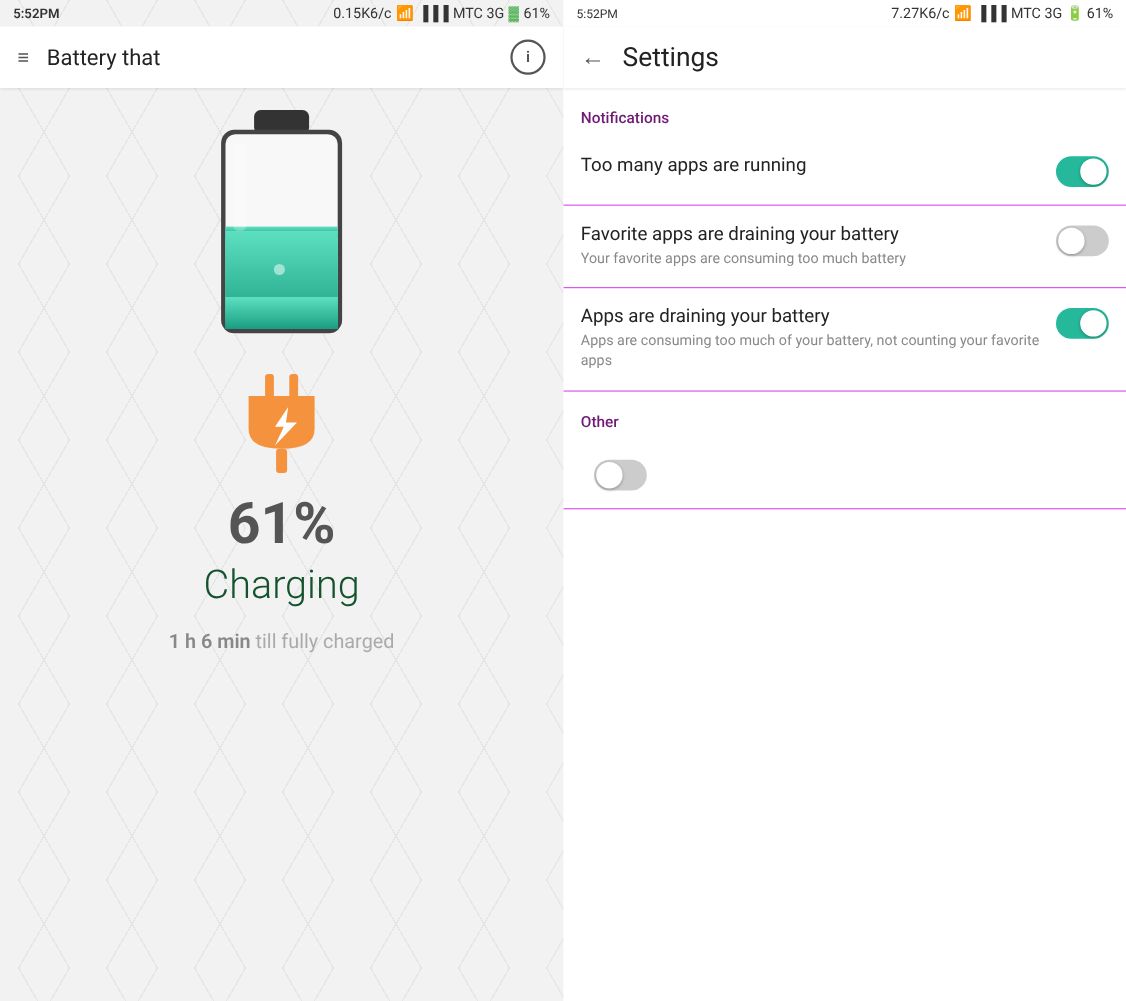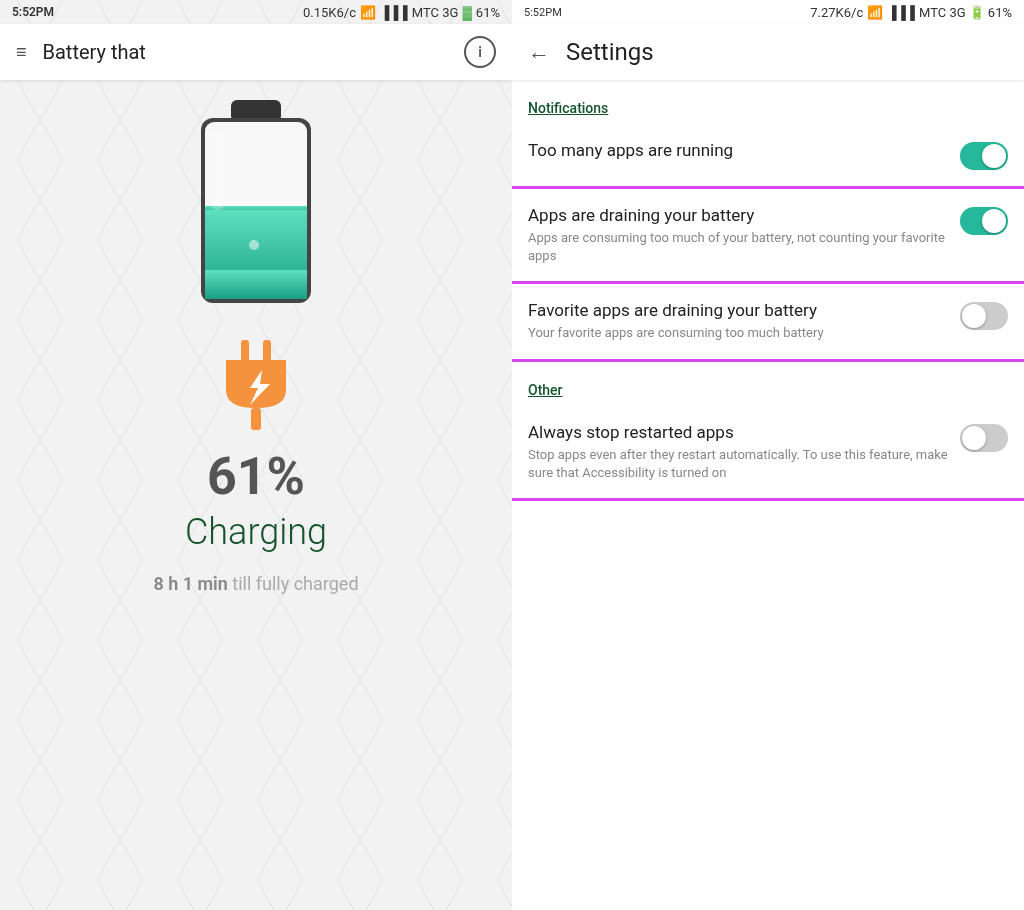--- a/index.html
+++ b/index.html
@@ -208,29 +208,28 @@
 
     .settings-content {
       flex: 1;
       overflow-y: auto;
     }
 
     .section-header {
       padding: 20px 16px 8px;
       font-size: 14px;
       font-weight: 500;
-      color: #14532d;
-      text-decoration: underline;
+      color: #701a75;
     }
 
     .setting-item {
       display: flex;
       align-items: flex-start;
       padding: 16px;
-      border-bottom: 3px solid #d946ef;
+      border-bottom: 1px solid #d946ef;
       cursor: pointer;
     }
 
     .setting-text {
       flex: 1;
     }
 
     .setting-title {
       font-size: 17px;
       font-weight: 400;
@@ -353,21 +352,21 @@
 
         <rect x="35" y="68" width="10" height="22" rx="3" fill="#f5923e"></rect>
 
         <polygon points="46,30 34,48 42,48 34,65 54,44 44,44" fill="white"></polygon>
       </svg>
     </div>
 
     <div class="percentage-text">61%</div>
     <div class="charging-text">Charging</div>
     <div class="time-text">
-      <strong>8 h 1 min</strong>
+      <strong>1 h 6 min</strong>
       <span>till fully charged</span>
     </div>
 
   </div>
 </div>
 
 <div class="right-panel">
   <div class="status-bar-right">
     <span class="time">5:52PM</span>
     <div class="status-icons">
@@ -398,49 +397,45 @@
         <div class="setting-title">Too many apps are running</div>
       </div>
       <div class="toggle">
         <div class="toggle-track on"></div>
         <div class="toggle-thumb on"></div>
       </div>
     </div>
 
     <div class="setting-item">
       <div class="setting-text">
+        <div class="setting-title">Favorite apps are draining your battery</div>
+        <div class="setting-desc">Your favorite apps are consuming too much battery</div>
+      </div>
+      <div class="toggle">
+        <div class="toggle-track off"></div>
+        <div class="toggle-thumb off"></div>
+      </div>
+    </div>
+
+    <div class="setting-item">
+      <div class="setting-text">
         <div class="setting-title">Apps are draining your battery</div>
         <div class="setting-desc">Apps are consuming too much of your battery, not counting your favorite apps</div>
       </div>
       <div class="toggle">
         <div class="toggle-track on"></div>
         <div class="toggle-thumb on"></div>
       </div>
     </div>
 
+    <div class="section-header">
+      <span>Other</span>
+    </div>
+
     <div class="setting-item">
-      <div class="setting-text">
-        <div class="setting-title">Favorite apps are draining your battery</div>
-        <div class="setting-desc">Your favorite apps are consuming too much battery</div>
-      </div>
       <div class="toggle">
         <div class="toggle-track off"></div>
         <div class="toggle-thumb off"></div>
       </div>
     </div>
 
-    <div class="section-header">
-      <span>Other</span>
-    </div>
-
-    <div class="setting-item">
-      <div class="setting-text">
-        <div class="setting-title">Always stop restarted apps</div>
-        <div class="setting-desc">Stop apps even after they restart automatically. To use this feature, make sure that Accessibility is turned on</div>
-      </div>
-      <div class="toggle">
-        <div class="toggle-track off"></div>
-        <div class="toggle-thumb off"></div>
-      </div>
-    </div>
-
   </div>
 </div>
 
 </body></html>

